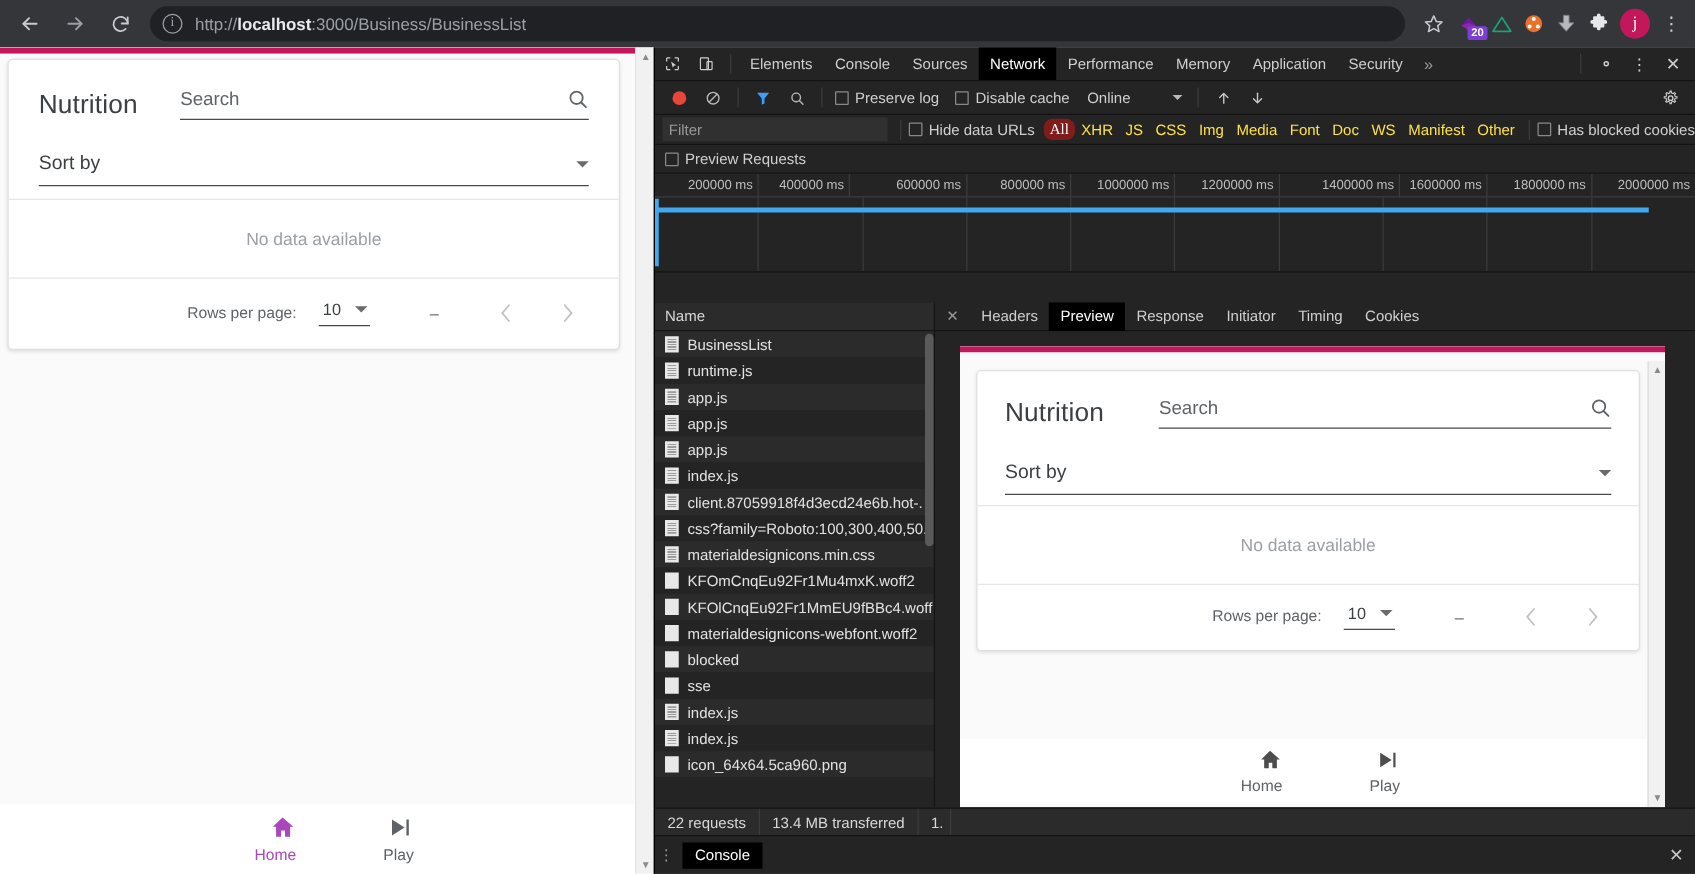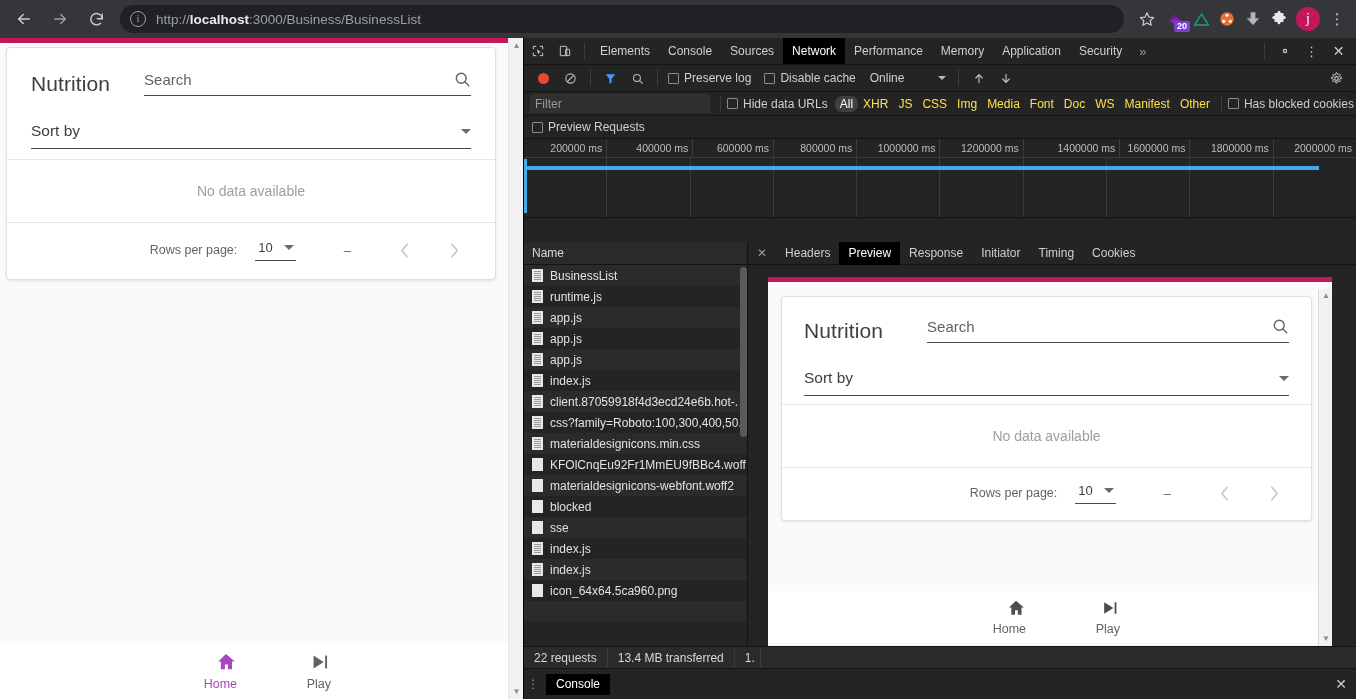--- a/index.html
+++ b/index.html
@@ -115,21 +115,21 @@
   .lbl-inline { display: flex; align-items: center; gap: 5px; color: #cfcfcf; font-size: 12px; }
   .throttle { display: flex; align-items: center; gap: 4px; color: #cfcfcf; font-size: 12px; }
 
   #dt-filterbar { height: 24px; display: flex; align-items: center; border-bottom: 1px solid #131313; }
   #filter-input {
     width: 180px; height: 19px; margin: 0 4px 0 6px; background: #303030; border: 0; outline: 0;
     color: #cfcfcf; font-size: 12px; padding: 0 5px; font-family: "Liberation Sans", sans-serif;
   }
   #filter-input::placeholder { color: #9a9a9a; }
   .type-chip { padding: 1px 5px; font-size: 12px; color: #fde047; border-radius: 7px; }
-  .type-chip.active { background: #404040; color: #fff; }
+  .type-chip.active { background: #7f1d1d; color: #fff; font-family: Liberation Serif, serif; }
   #dt-blockedbar { height: 23px; display: flex; align-items: center; padding-left: 8px; border-bottom: 1px solid #131313; }
 
   
   #dt-overview { height: 79px; position: relative; background: #242424; border-bottom: 1px solid #131313; overflow: hidden; }
   #ov-ruler { height: 19px; position: relative; border-bottom: 1px solid #3b3b3b; }
   .ov-tick { position: absolute; top: 0; height: 19px; border-right: 1px solid #3b3b3b; }
   .ov-tick span { position: absolute; right: 4px; top: 3px; font-size: 10.5px; color: #bdbdbd; white-space: nowrap; }
   #ov-grid { position: absolute; top: 19px; left: 0; right: 0; bottom: 0; }
   .ov-gl { position: absolute; top: 0; bottom: 0; border-right: 1px solid #3b3b3b; }
   #ov-bar { position: absolute; left: 2px; top: 27px; height: 4px; background: #44a8ee; }
@@ -431,21 +431,21 @@
       <span class="cb"></span>
       <span>Preview Requests</span>
     </label>
   </div>
 
   <div id="dt-overview">
     <div id="ov-ruler">
         <div class="ov-tick" style="left: 0px; width: 83.3px;">
           <span>200000 ms</span>
         </div>
-        <div class="ov-tick" style="left: 86px; width: 83.3px;">
+        <div class="ov-tick" style="left: 73px; width: 83.3px;">
           <span>400000 ms</span>
         </div>
         <div class="ov-tick" style="left: 166.6px; width: 83.3px;">
           <span>600000 ms</span>
         </div>
         <div class="ov-tick" style="left: 249.9px; width: 83.3px;">
           <span>800000 ms</span>
         </div>
         <div class="ov-tick" style="left: 333.2px; width: 83.3px;">
           <span>1000000 ms</span>
@@ -516,20 +516,24 @@
             <span class="doc-ico lined"></span>
             <span>client.87059918f4d3ecd24e6b.hot-.</span>
           </div>
           <div class="req-row">
             <span class="doc-ico lined"></span>
             <span>css?family=Roboto:100,300,400,50.</span>
           </div>
           <div class="req-row">
             <span class="doc-ico lined"></span>
             <span>materialdesignicons.min.css</span>
+          </div>
+          <div class="req-row">
+            <span class="doc-ico"></span>
+            <span>KFOmCnqEu92Fr1Mu4mxK.woff2</span>
           </div>
           <div class="req-row">
             <span class="doc-ico"></span>
             <span>KFOlCnqEu92Fr1MmEU9fBBc4.woff</span>
           </div>
           <div class="req-row">
             <span class="doc-ico"></span>
             <span>materialdesignicons-webfont.woff2</span>
           </div>
           <div class="req-row">

